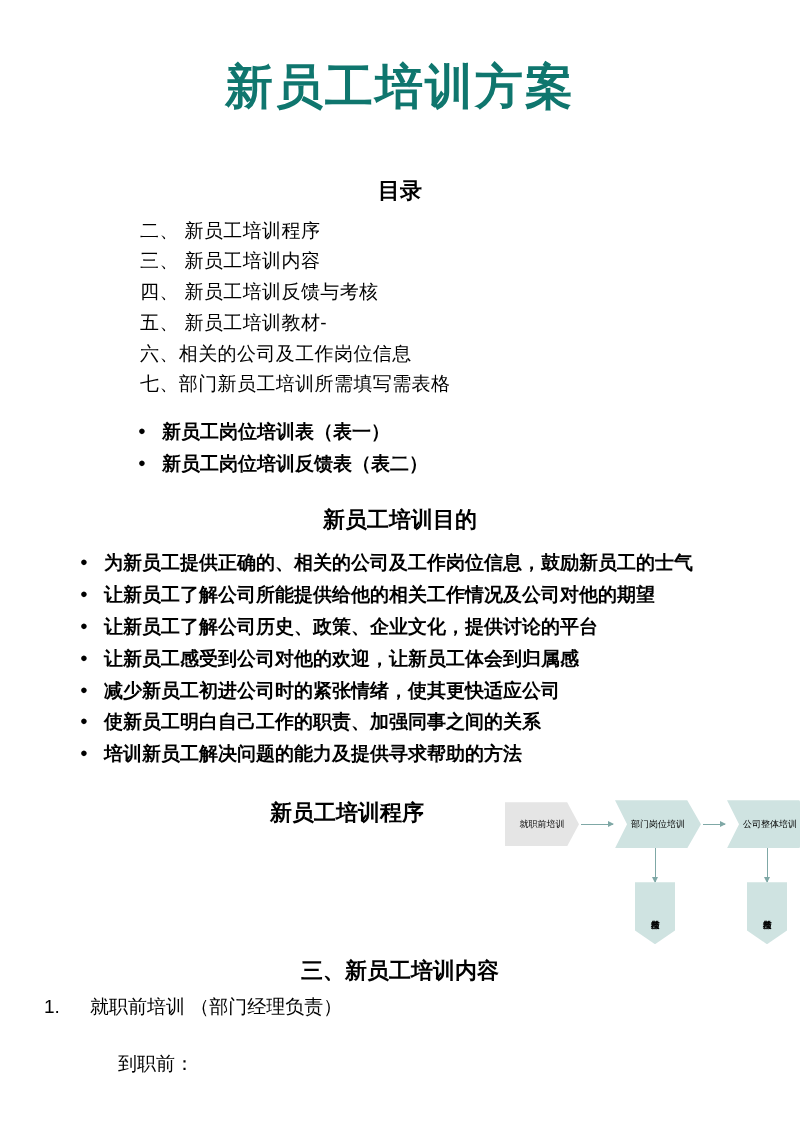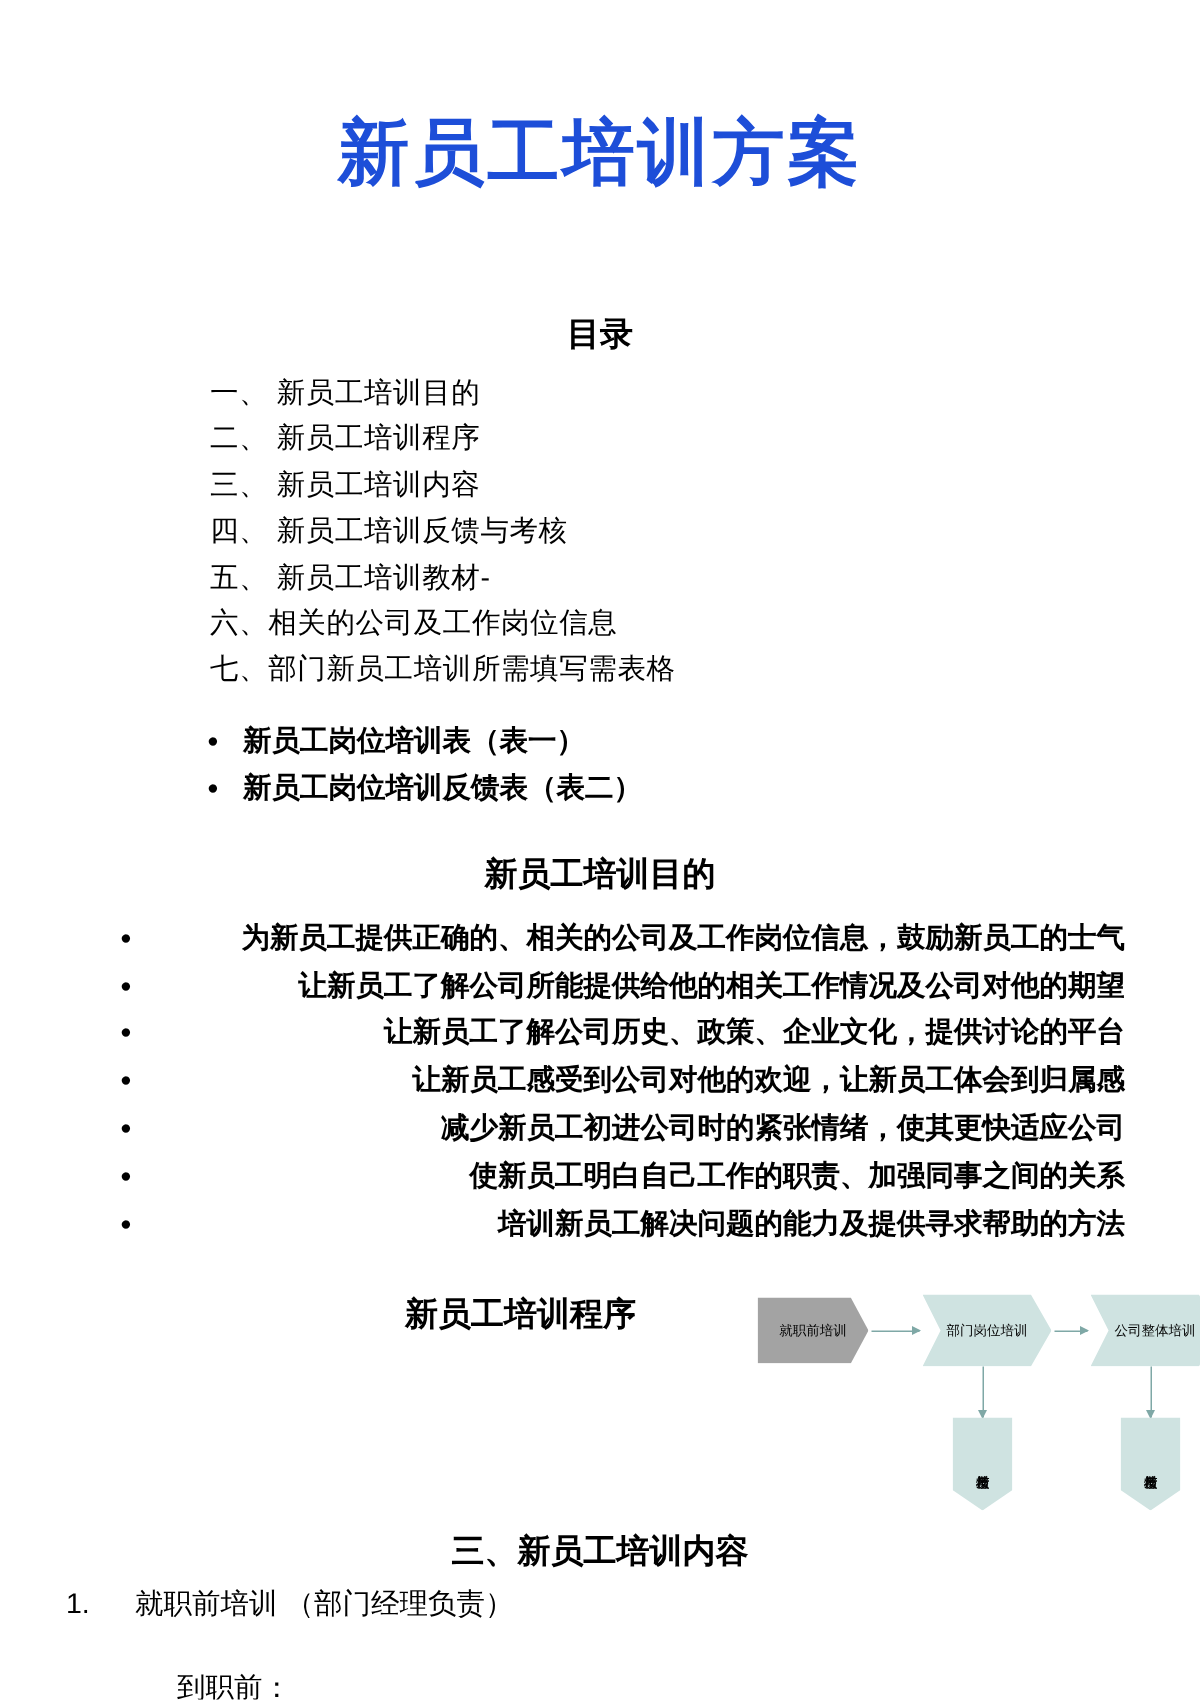--- a/index.html
+++ b/index.html
@@ -17,25 +17,25 @@
   }
   .page {
     position: relative;
     width: 800px;
     height: 1133px;
     box-sizing: border-box;
     padding: 0 40px;
   }
   .doc-title {
     text-align: center;
-    color: #1d4ed8;
+    color: #0f766e;
     font-size: 48px;
     font-weight: bold;
     letter-spacing: 2px;
-    margin: 16px;
+    margin: 0;
     padding-top: 58px;
     line-height: 1.2;
   }
   .section-heading {
     text-align: center;
     font-size: 22px;
     font-weight: bold;
     margin: 0;
   }
   .toc-heading {
@@ -79,21 +79,20 @@
   .purpose-heading {
     padding-top: 26px;
     padding-bottom: 12px;
   }
   .purpose-list {
     padding-left: 38px;
     padding-right: 10px;
   }
   .purpose-list li {
     line-height: 1.68;
-    text-align: right;
   }
   .proc-row {
     position: relative;
     height: 170px;
     margin-top: 12px;
   }
   .proc-heading {
     position: absolute;
     left: 230px;
     top: 16px;
@@ -102,21 +101,21 @@
   }
   .flow {
     position: absolute;
     left: 465px;
     top: 0;
     width: 300px;
     height: 170px;
   }
   .chev {
     position: absolute;
-    background: #a3a3a3;
+    background: #e5e5e5;
     border: 1px solid #7fa8a6;
     display: flex;
     align-items: center;
     justify-content: center;
     font-size: 9px;
     line-height: 1.15;
     text-align: center;
     box-sizing: border-box;
   }
   .chev-right {
@@ -190,21 +189,20 @@
 </head>
 <body>
 
 <div class="page">
 
   <h1 class="doc-title">新员工培训方案</h1>
 
   <h2 class="section-heading toc-heading">目录</h2>
 
   <ul class="toc">
-    <li>一、  新员工培训目的</li>
     <li>二、  新员工培训程序</li>
     <li>三、  新员工培训内容</li>
     <li>四、  新员工培训反馈与考核</li>
     <li>五、  新员工培训教材-</li>
     <li>六、相关的公司及工作岗位信息</li>
     <li>七、部门新员工培训所需填写需表格</li>
   </ul>
 
   <ul class="bullet-list toc-tables">
     <li>新员工岗位培训表（表一）</li>

